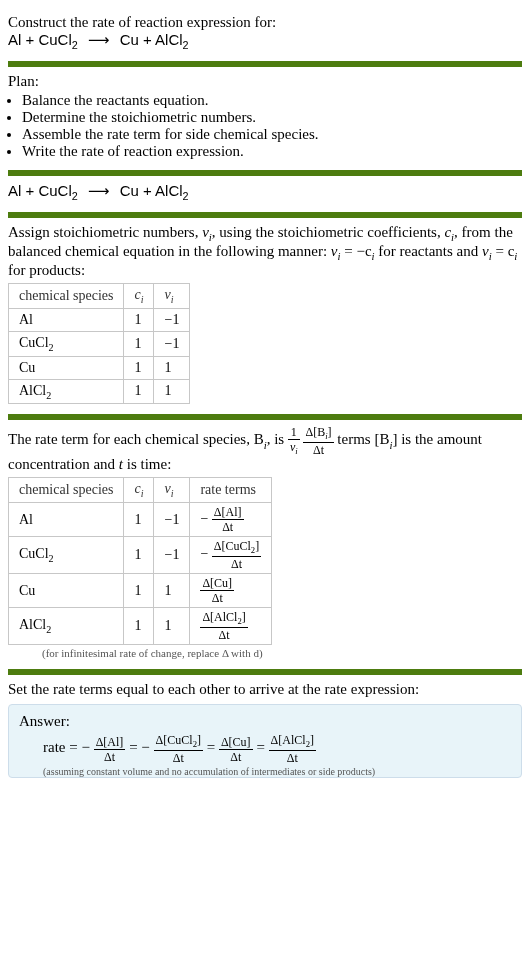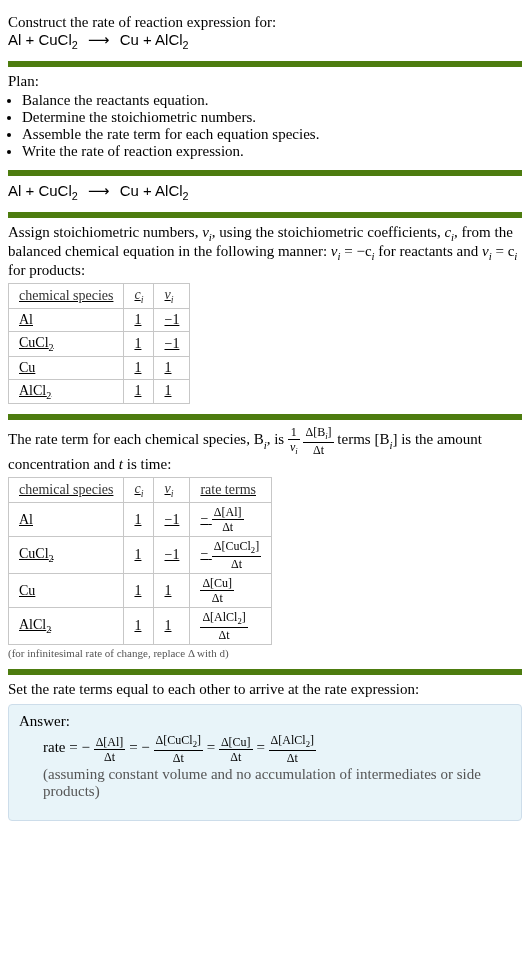--- a/index.html
+++ b/index.html
@@ -18,70 +18,69 @@
   .section:last-of-type { border-bottom: none; }
   .eq { font-family: Liberation Sans, sans-serif; }
   .sub { font-size: 0.72em; vertical-align: sub; }
   .arrow { padding: 0 6px; }
   ul.plan { margin: 2px 0 0 0; padding-left: 14px; }
   ul.plan li { list-style: disc; margin: 0; padding: 0; }
   table.stoich {
     border-collapse: collapse;
     margin-top: 4px;
     font-size: 14px;
-    text-decoration: underline;
   }
   table.stoich th, table.stoich td {
     border: 1px solid #c7c7c7;
     padding: 3px 10px;
     text-align: left;
     background: #fff;
   }
   table.stoich th { font-weight: normal; color:#333; }
   .frac {
     display: inline-block;
     vertical-align: middle;
     text-align: center;
     font-size: 12px;
     line-height: 1;
   }
   .frac .num { display: block; border-bottom: 1px solid #000; padding: 0 2px 1px 2px; }
   .frac .den { display: block; padding: 1px 2px 0 2px; }
-  .footnote { font-size: 11px; color: #555; margin-top: 2px; }
+  .footnote { font-size: 11px; color: #555; margin-top: 2px; margin-left: 34px; }
   .answer-box {
     background: #e8f4f9;
     border: 1px solid #cdddea;
     border-radius: 4px;
-    padding: 8px 10px 20px 10px;
+    padding: 8px 10px 0 10px;
     margin-top: 6px;
   }
   .answer-title { margin-bottom: 4px; }
   .answer-rate { margin-left: 24px; }
-  .answer-note { font-size: 15px; color: #555; margin-left: 24px; margin-top: 2px; }
+  .answer-note { font-size: 10px; color: #555; margin-left: 24px; margin-top: 2px; }
   .mid { vertical-align: middle; }
   .ratecell { white-space: nowrap; }
 </style>
 </head>
 <body>
 
 <div class="section">
   <div>Construct the rate of reaction expression for:</div>
   <div class="eq">
     <span>Al + CuCl</span><span class="sub">2</span>
     <span class="arrow">⟶</span>
     <span>Cu + AlCl</span><span class="sub">2</span>
   </div>
 </div>
 
 <div class="section">
   <div>Plan:</div>
   <ul class="plan">
     <li>Balance the reactants equation.</li>
     <li>Determine the stoichiometric numbers.</li>
-    <li>Assemble the rate term for each equation species.</li>
+    <li>Assemble the rate term for side chemical species.</li>
     <li>Write the rate of reaction expression.</li>
   </ul>
 </div>
 
 <div class="section">
   <div class="eq">
     <span>Al + CuCl</span><span class="sub">2</span>
     <span class="arrow">⟶</span>
     <span>Cu + AlCl</span><span class="sub">2</span>
   </div>

